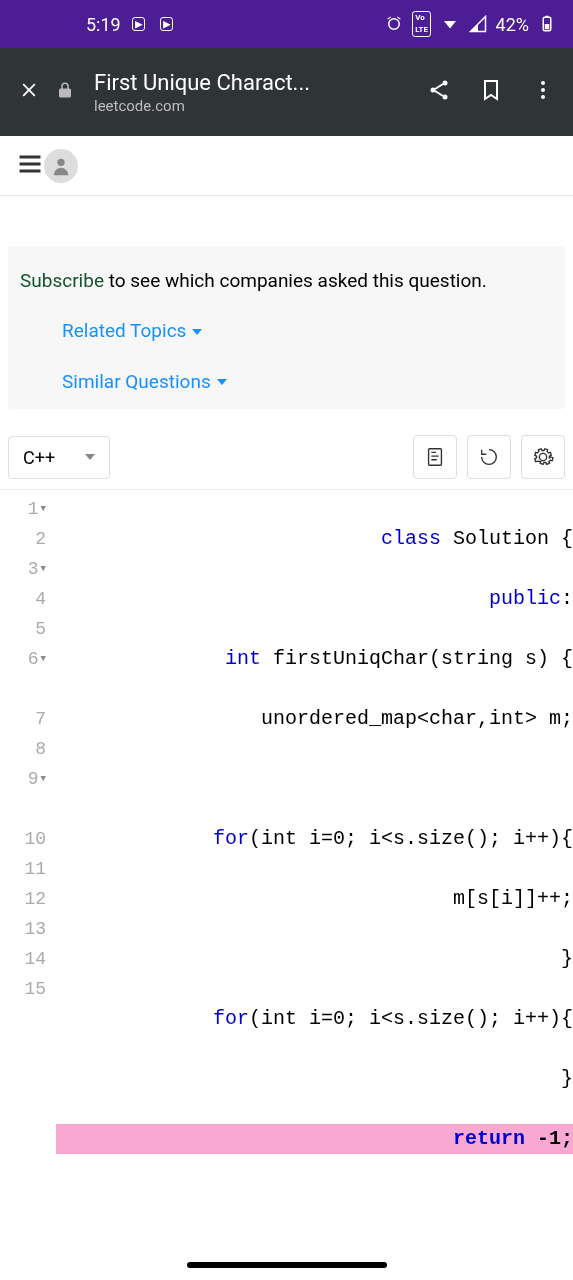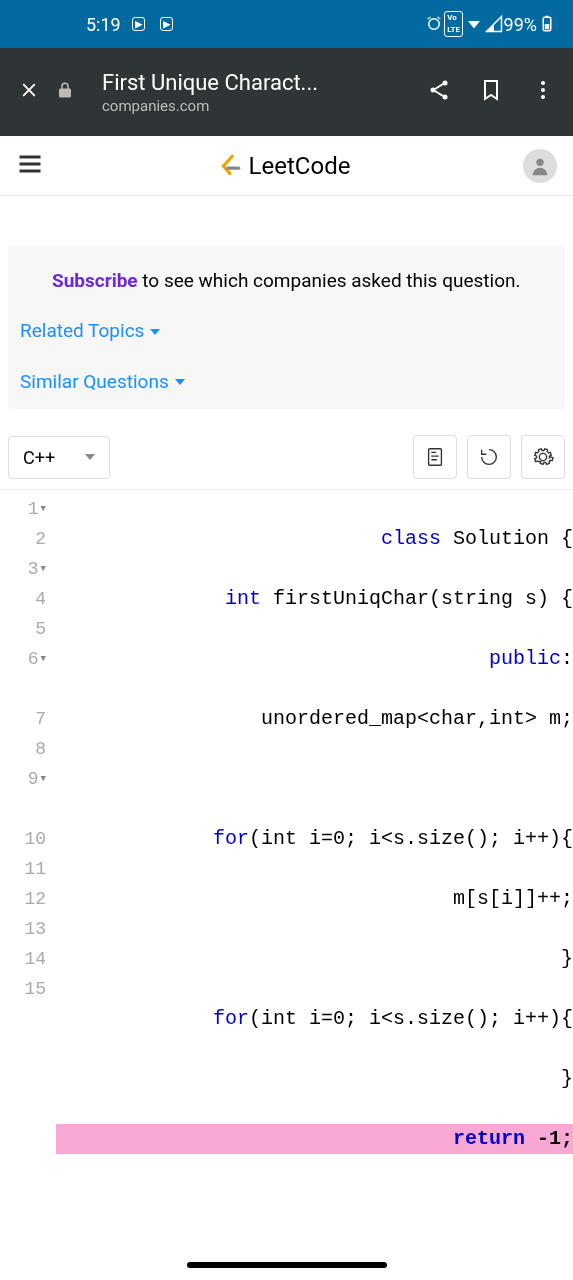--- a/index.html
+++ b/index.html
@@ -6,46 +6,46 @@
   body {
     width: 573px;
     height: 1280px;
     font-family: -apple-system, BlinkMacSystemFont, "Segoe UI", Roboto, sans-serif;
     background: #fff;
     overflow: hidden;
     position: relative;
   }
   .status-bar {
     height: 48px;
-    background: #0369a1;
+    background: #4c1d95;
     color: #fff;
     display: flex;
     align-items: center;
     padding: 0 16px;
     font-size: 18px;
   }
   .status-left { display: flex; align-items: center; gap: 8px; margin-left: 70px; }
-  .status-right { margin-left: auto; display: flex; align-items: flex-start; }
+  .status-right { margin-left: auto; display: flex; align-items: flex-start; gap: 8px; }
   .status-icon { width: 20px; height: 20px; display:inline-flex; align-items:center; justify-content:center; }
   .status-icon svg { width: 18px; height: 18px; fill: #fff; }
   .small-box { border:1.5px solid #fff; border-radius:3px; padding:0 2px; font-size:9px; font-weight:bold; line-height:12px; }
 
   .browser-bar {
     height: 88px;
     background: #2f3437;
     color: #fff;
     display: flex;
     align-items: center;
     padding: 0 18px;
     gap: 16px;
   }
   .browser-bar svg { fill: #fff; }
   .close-icon { width: 22px; height: 22px; }
   .lock-icon { width: 18px; height: 18px; fill:#bbb; }
-  .title-block { flex: 1; min-width: 0; margin-left: 12px; }
+  .title-block { flex: 1; min-width: 0; margin-left: 4px; }
   .page-title { font-size: 22px; white-space: nowrap; overflow: hidden; text-overflow: ellipsis; }
   .page-domain { font-size: 15px; color: #bdbdbd; margin-top: 2px; }
   .browser-actions { display: flex; align-items: center; gap: 28px; margin-left: 8px; }
   .browser-actions svg { width: 24px; height: 24px; }
 
   .app-header {
     height: 60px;
     background: #fff;
     border-bottom: 1px solid #e8e8e8;
     display: flex;
@@ -61,22 +61,22 @@
 
   .content { padding: 0; }
   .notice-box {
     margin: 50px 8px 12px 8px;
     padding: 20px 12px 12px 12px;
     background: #f7f7f7;
     border-radius: 4px;
     font-size: 19px;
     line-height: 1.6;
   }
-  .subscribe { color: #6d28d9; font-weight: 700; margin-left: 32px; }
-  .link-row { color: #1890ff; font-size: 19px; margin-top: 20px; display:flex; align-items:center; gap:4px;}
+  .subscribe { color: #14532d; font-weight: 400; }
+  .link-row { color: #1890ff; font-size: 19px; margin-top: 20px; display:flex; align-items:center; gap:4px;margin-left:42px;}
   .caret-down { width:0; height:0; border-left:5px solid transparent; border-right:5px solid transparent; border-top:6px solid #1890ff; display:inline-block; margin-left:2px; }
 
   .editor-toolbar {
     margin: 26px 8px 0 8px;
     display: flex;
     align-items: center;
     gap: 10px;
   }
   .lang-select {
     border: 1px solid #ddd;
@@ -165,21 +165,21 @@
         <svg viewBox="0 0 24 24">
           <path d="M12 18l8-10H4z"></path>
         </svg>
       </span>
     <span class="status-icon">
         <svg viewBox="0 0 24 24">
           <path d="M2 22h20L22 2z" fill="none" stroke="#fff" stroke-width="2"></path>
           <path d="M2 22h10V12z"></path>
         </svg>
       </span>
-    <span>99%</span>
+    <span>42%</span>
     <span class="status-icon">
         <svg viewBox="0 0 24 24">
           <rect x="7" y="3" width="10" height="18" rx="2" fill="none" stroke="#fff" stroke-width="2"></rect>
           <rect x="9" y="12" width="6" height="7" fill="#fff"></rect>
           <rect x="10" y="1" width="4" height="2"></rect>
         </svg>
       </span>
   </div>
 </div>
 
@@ -189,21 +189,21 @@
         <path d="M19 6.4L17.6 5 12 10.6 6.4 5 5 6.4 10.6 12 5 17.6 6.4 19 12 13.4 17.6 19 19 17.6 13.4 12z"></path>
       </svg>
   </span>
   <span>
     <svg class="lock-icon" viewBox="0 0 24 24">
         <path fill="#bbb" d="M12 2a5 5 0 00-5 5v3H6a2 2 0 00-2 2v8a2 2 0 002 2h12a2 2 0 002-2v-8a2 2 0 00-2-2h-1V7a5 5 0 00-5-5zm-3 8V7a3 3 0 016 0v3z"></path>
       </svg>
   </span>
   <div class="title-block">
     <div class="page-title">First Unique Charact...</div>
-    <div class="page-domain">companies.com</div>
+    <div class="page-domain">leetcode.com</div>
   </div>
   <div class="browser-actions">
     <span><svg viewBox="0 0 24 24">
           <circle cx="18" cy="5" r="2.5"></circle>
           <circle cx="6" cy="12" r="2.5"></circle>
           <circle cx="18" cy="19" r="2.5"></circle>
           <path d="M8 11l8-5M8 13l8 5" stroke="#fff" stroke-width="2"></path>
         </svg></span>
     <span><svg viewBox="0 0 24 24">
           <path d="M6 3h12v18l-6-4-6 4z" fill="none" stroke="#fff" stroke-width="2"></path>
@@ -215,27 +215,20 @@
         </svg></span>
   </div>
 </div>
 
 <div class="app-header">
   <span class="hamburger">
     <svg viewBox="0 0 24 24">
         <path d="M3 6h18M3 12h18M3 18h18" stroke="#333" stroke-width="2.5"></path>
       </svg>
   </span>
-  <div class="brand">
-    <svg class="brand-logo" viewBox="0 0 24 24">
-      <path d="M14 3l-8 9 6 7" fill="none" stroke="#f0a500" stroke-width="3" stroke-linecap="round"></path>
-      <path d="M10 14h10" stroke="#888" stroke-width="3" stroke-linecap="round"></path>
-    </svg>
-    <span class="brand-text">LeetCode</span>
-  </div>
   <span class="avatar">
     <svg viewBox="0 0 24 24">
         <circle cx="12" cy="8" r="4"></circle>
         <path d="M4 22a8 8 0 0116 0z"></path>
       </svg>
   </span>
 </div>
 
 <div class="content">
   <div class="notice-box">
@@ -290,22 +283,22 @@
       <div class="ln" style="height:60px;"><span>9</span><span class="fold">▼</span></div>
       <div class="ln"><span>10</span></div>
       <div class="ln"><span>11</span></div>
       <div class="ln"><span>12</span></div>
       <div class="ln"><span>13</span></div>
       <div class="ln"><span>14</span></div>
       <div class="ln"><span>15</span></div>
     </div>
     <div class="code">
 <div class="code-line"><span class="kw">class</span><span> Solution {</span></div>
+<div class="code-line"><span class="kw">public</span><span>:</span></div>
 <div class="code-line"><span>    </span><span class="kw">int</span><span> firstUniqChar(string s) {</span></div>
-<div class="code-line"><span class="kw">public</span><span>:</span></div>
 <div class="code-line"><span>        unordered_map&lt;char,int&gt; m;</span></div>
 <div class="code-line"><span></span></div>
 <div class="code-line wrap"><span>        </span><span class="kw">for</span><span>(int i=0; i&lt;s.size(); i++){</span></div>
 <div class="code-line"><span>            m[s[i]]++;</span></div>
 <div class="code-line"><span>        }</span></div>
 <div class="code-line wrap"><span>        </span><span class="kw">for</span><span>(int i=0; i&lt;s.size(); i++){</span></div>
 <div class="code-line"><span>        }</span></div>
 <div class="code-line"><span class="hl"><span>        </span><span class="kw">return</span><span> -1;</span></span></div>
 
 

